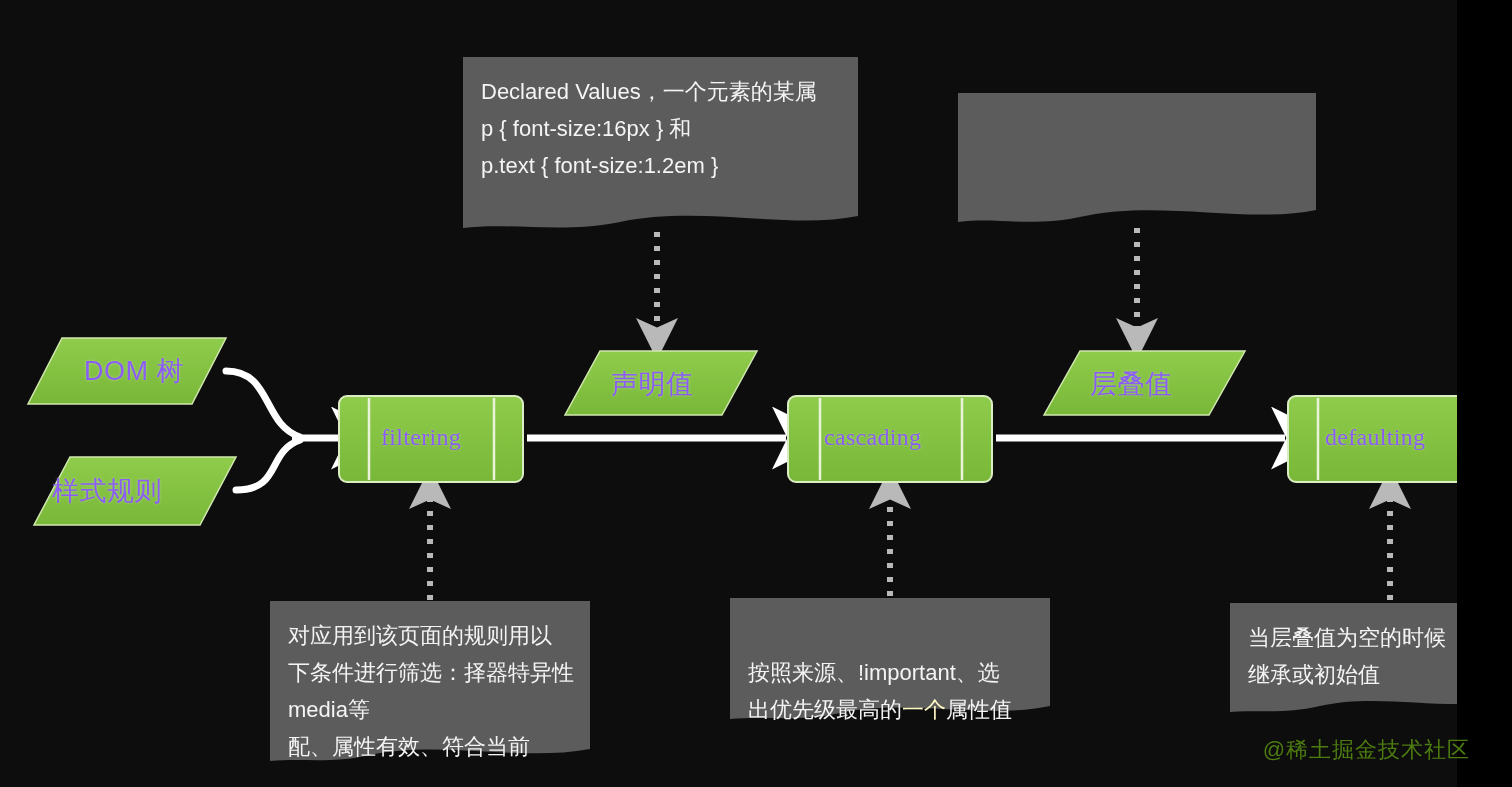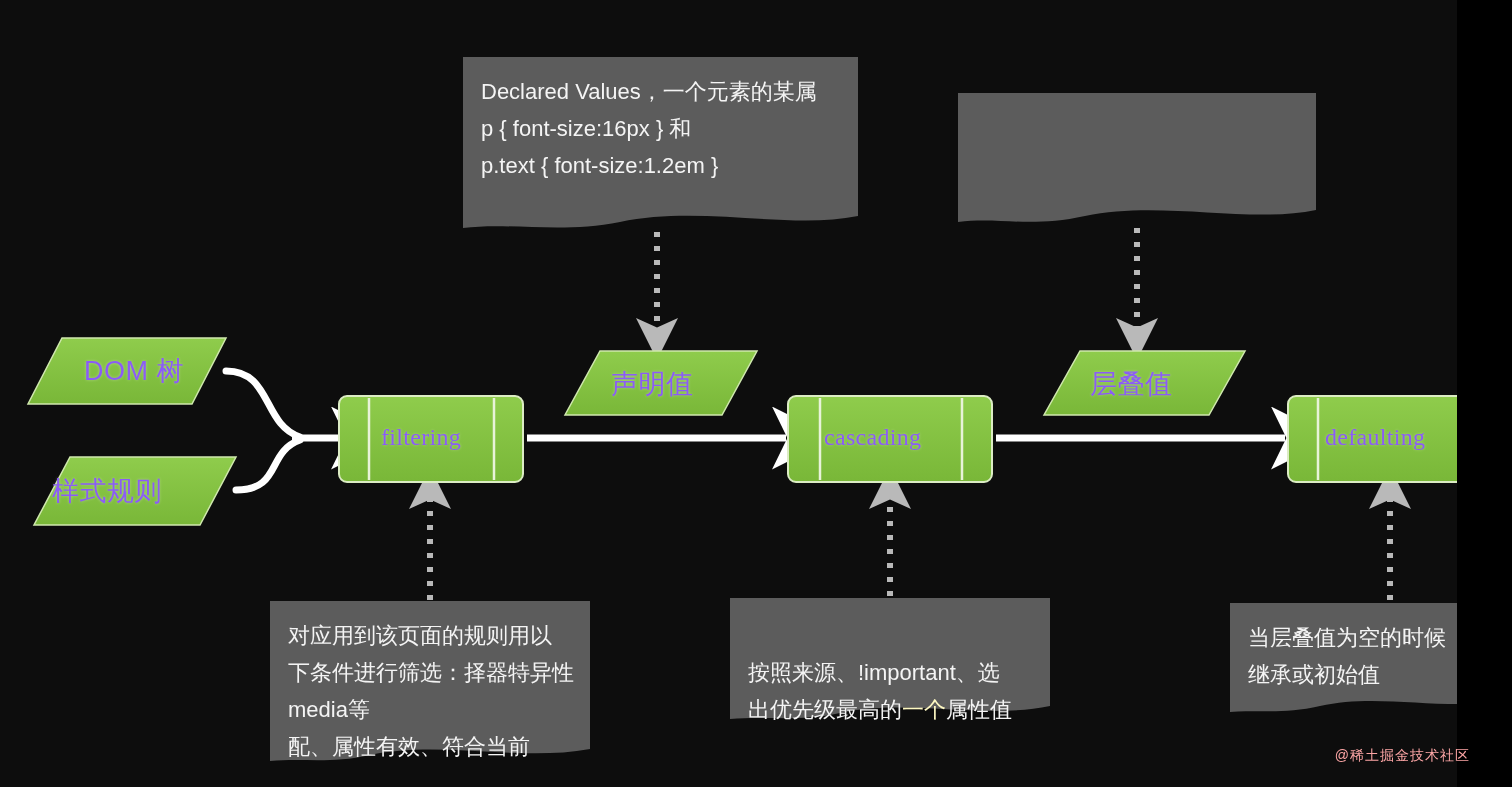--- a/index.html
+++ b/index.html
@@ -50,22 +50,22 @@
     font-size:22px;
     line-height:37px;
     padding:16px 18px 12px 18px;
   }
   .callout .line { white-space:nowrap; }
   .callout .hl { color:#fef9c3; }
 
   .watermark {
     position:absolute;
     right:42px; bottom:22px;
-    color:#fca5a5;
-    font-size:14px;
+    color:#4d7c0f;
+    font-size:22px;
     z-index:45;
     letter-spacing:1px;
   }
 </style>
 </head>
 <body>
 
 <div id="stage">
 
   <svg id="wires" class="layer">

